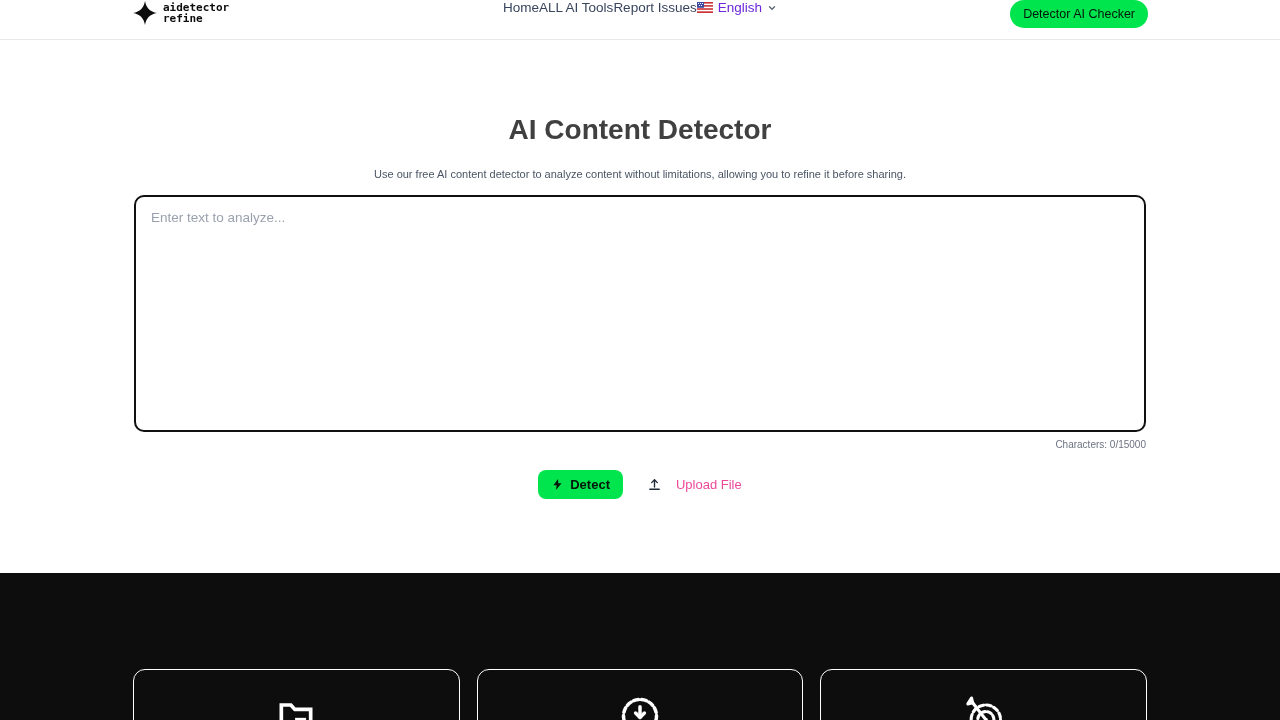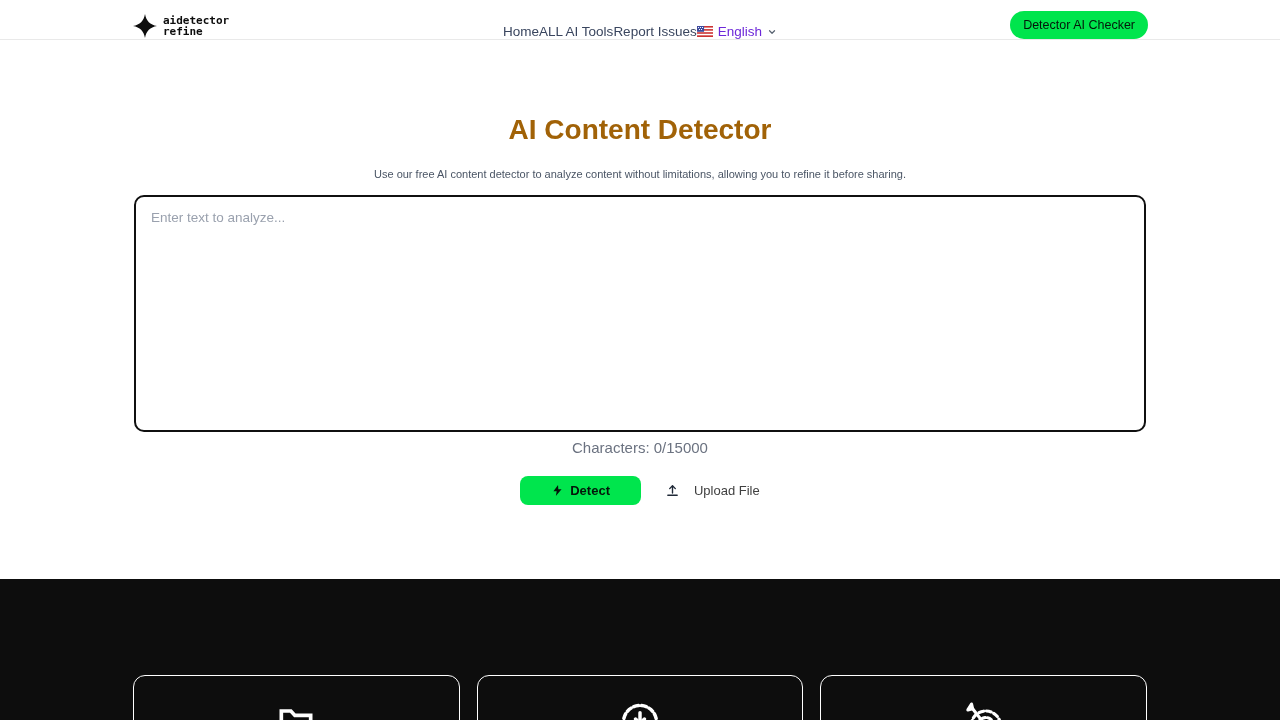--- a/index.html
+++ b/index.html
@@ -2,53 +2,53 @@
 <html><head>
 <meta charset="utf-8">
 <style>
   * { margin:0; padding:0; box-sizing:border-box; }
   html,body { width:1280px; height:720px; overflow:hidden; background:#fff;
               font-family:"Liberation Sans", sans-serif; }
 
   
   .header { height:40px; background:#fff; border-bottom:1px solid #e9e9e9; }
   .header-inner { width:1016px; height:100%; margin:0 auto; display:flex;
-                  align-items:flex-end; justify-content:space-between; position:relative; }
+                  align-items:flex-start; justify-content:space-between; position:relative; }
   .logo { display:flex; align-items:center; gap:5px; cursor:pointer; }
   .logo-star svg { display:block; }
   .logo-text { font-family:"DejaVu Sans Mono", monospace; font-weight:bold;
                font-size:11px; line-height:11px; color:#0d0d0d; letter-spacing:0; }
   .nav { position:absolute; left:50%; transform:translateX(-50%);
          display:flex; align-items:center; }
   .nav-link { font-size:13.5px; color:#39455e; font-weight:500; text-decoration:none;
               cursor:pointer; white-space:nowrap; }
   .lang { display:flex; align-items:center; gap:5px; cursor:pointer; }
   .lang-label { font-size:13.5px; color:#6d28d9; font-weight:500; }
   .cta-btn { background:#00e54d; color:#04160a; border:none; border-radius:16px;
              padding:7px 13px; font-size:12.5px; font-weight:500; cursor:pointer;
              font-family:"Liberation Sans", sans-serif; }
 
   
   .hero { text-align:center; padding-top:74px; }
-  .hero h1 { font-size:28px; font-weight:700; color:#a16207; }
+  .hero h1 { font-size:28px; font-weight:700; color:#404040; }
   .hero .subtitle { margin-top:22px; font-size:11px; color:#4a5565; }
 
   .editor { width:1012px; margin:15px auto 0; }
   .editor textarea { width:100%; height:237px; border:2px solid #101010; border-radius:10px;
                      padding:13px 15px; font-size:13.5px; color:#111; resize:none;
                      font-family:"Liberation Sans", sans-serif; outline:none; display:block; }
   .editor textarea::placeholder { color:#9aa1ae; }
-  .char-counter { text-align:center; font-size:15px; color:#6b7280; margin-top:7px; }
+  .char-counter { text-align:right; font-size:10px; color:#6b7280; margin-top:7px; }
 
   .actions { display:flex; justify-content:center; align-items:center; gap:24px; margin-top:20px; }
   .detect-btn { display:flex; align-items:center; gap:6px; background:#00e54d; color:#04160a;
-                border:none; border-radius:8px; padding:7px 31px; font-size:13px; font-weight:600;
+                border:none; border-radius:8px; padding:7px 13px; font-size:13px; font-weight:600;
                 cursor:pointer; font-family:"Liberation Sans", sans-serif; }
   .upload-btn { display:flex; align-items:center; gap:14px; background:none; border:none;
-                font-size:13px; color:#404040; font-weight:500; cursor:pointer;
+                font-size:13px; color:#ec4899; font-weight:500; cursor:pointer;
                 font-family:"Liberation Sans", sans-serif; }
 
   
   .features-band { margin-top:74px; background:#0d0d0d; height:320px; }
   .features { display:flex; gap:17px; width:1014px; margin:0 auto; padding-top:96px; }
   .feature-card { flex:1; background:#0d0d0d; border:1.5px solid #fff; border-radius:12px;
                   height:230px; display:flex; flex-direction:column; align-items:center;
                   padding-top:24px; cursor:default; }
   .feature-icon svg { display:block; }
   .feature-label { margin-top:13px; color:#fff; font-size:21px; font-weight:700; }

